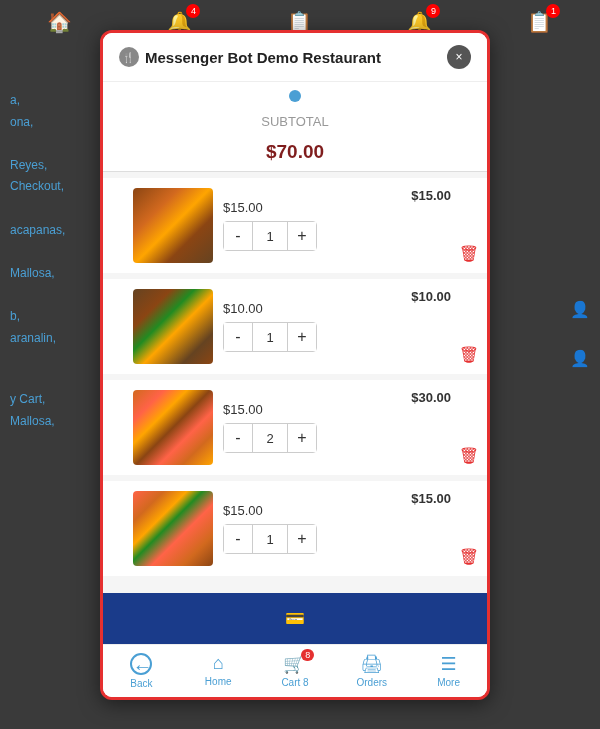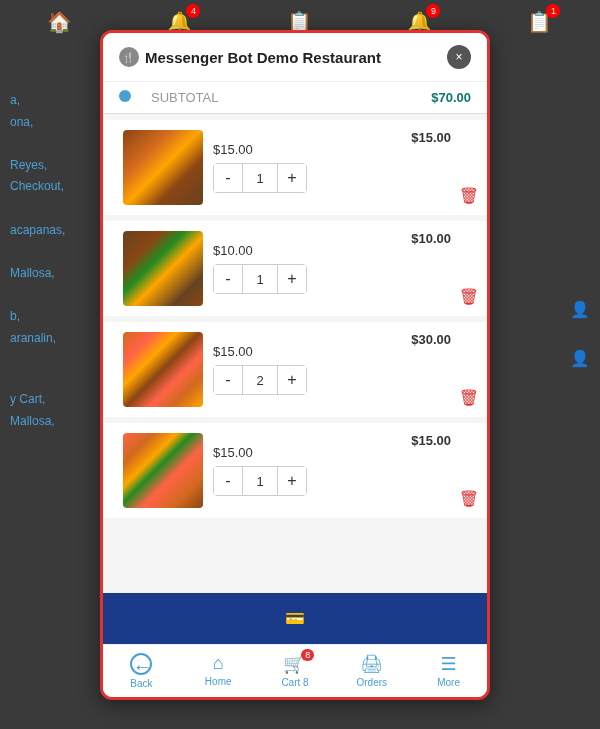--- a/index.html
+++ b/index.html
@@ -120,48 +120,49 @@
       overflow-y: auto;
       background: #f5f5f5;
       position: relative;
     }
 
     
     .subtotal-bar {
       background: white;
       padding: 8px 16px;
       display: flex;
-      align-items: flex-start;
-      gap: 20px;
+      align-items: center;
+      gap: 12px;
       border-bottom: 1px solid #ddd;
+      flex-direction: column;
     }
 
     .subtotal-dot {
       width: 12px; height: 12px;
       background: #4a9fd4;
       border-radius: 50%;
     }
 
     .subtotal-text {
       font-size: 13px;
       color: #999;
       flex: 1;
     }
 
     .subtotal-amount {
-      font-size: 13px;
+      font-size: 19px;
       font-weight: bold;
-      color: #0f766e;
+      color: #7f1d1d;
     }
 
     
     .cart-item {
       background: white;
       margin: 6px 0;
-      padding: 10px 20px;
+      padding: 10px 30px;
       display: flex;
       align-items: center;
       gap: 10px;
       position: relative;
     }
 
     .item-image {
       width: 80px;
       height: 75px;
       border-radius: 4px;

